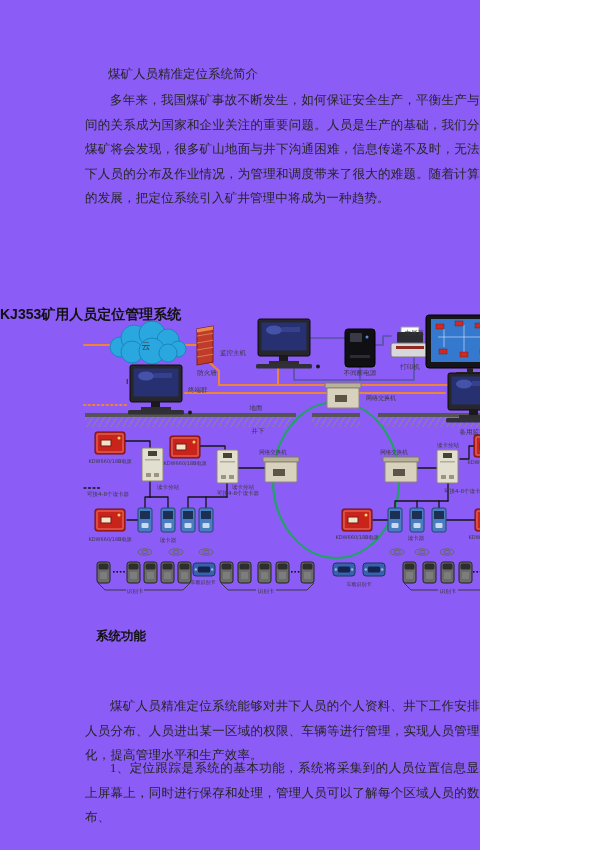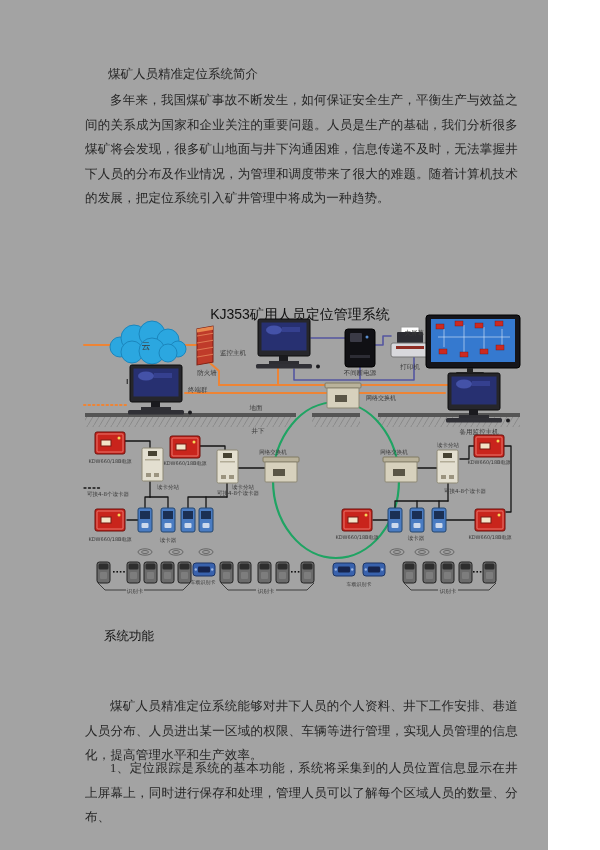--- a/index.html
+++ b/index.html
@@ -1,24 +1,24 @@
 <!DOCTYPE html>
 <html><head>
 <meta charset="utf-8">
 <style>
   html,body{margin:0;padding:0;background:#ffffff;}
-  .page{position:relative;width:548px;height:850px;background:#a3a3a3;overflow:hidden;
+  .page{position:relative;width:480px;height:850px;background:#8b5cf6;overflow:hidden;
         font-family:"Liberation Serif","DejaVu Serif",serif;color:#262626;}
   .doc-title{position:absolute;left:108px;top:66px;font-size:12.5px;}
   .para{position:absolute;left:85px;width:433px;font-size:12.5px;line-height:24.5px;
         text-align:justify;text-indent:2em;letter-spacing:0.2px;}
   #p1{top:88px;} #p2{top:210px;} #p3{top:650px;margin-top:44px;} #p4{top:756px;}
-  .sec-title{position:absolute;left:104px;top:628px;font-size:12.5px;font-weight:normal;color:#111;}
-  .diagram-title{position:absolute;left:0;top:306px;width:600px;text-align:center;
-        font-family:"Liberation Sans","DejaVu Sans",sans-serif;font-weight:normal;font-size:14px;color:#111;}
+  .sec-title{position:absolute;left:96px;top:628px;font-size:12.5px;font-weight:bold;color:#111;}
+  .diagram-title{position:absolute;left:0;top:306px;width:600px;text-align:left;
+        font-family:"Liberation Sans","DejaVu Sans",sans-serif;font-weight:bold;font-size:14px;color:#111;}
   svg.diagram{position:absolute;left:82px;top:305px;}
   svg text{font-family:"DejaVu Sans","Liberation Sans",sans-serif;fill:#3a3a3a;}
   .lbl{font-size:6.5px;} .lbl-s{font-size:5.5px;} .lbl-xs{font-size:5px;}
 </style>
 </head>
 <body>
 
 <div class="page">
 
   <div class="doc-title">煤矿人员精准定位系统简介</div>

